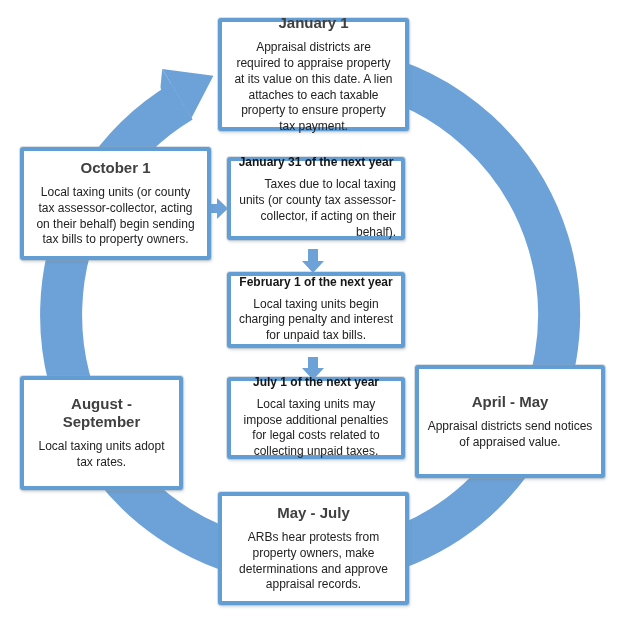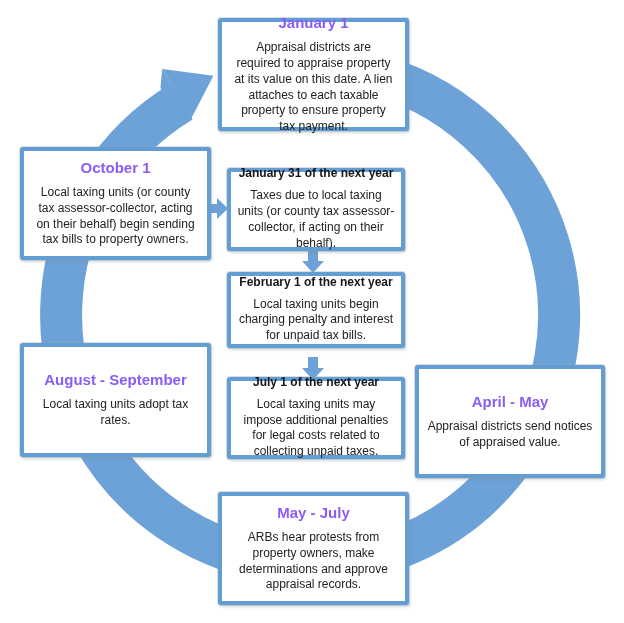--- a/index.html
+++ b/index.html
@@ -34,44 +34,44 @@
     align-items: center;
     text-align: center;
     color: #1a1a1a;
     box-shadow: 0 0 0 1px rgba(150,165,180,0.35), 1px 2px 3px rgba(110,125,140,0.30);
   }
   .box .title-lg {
     font-size: 15px;
     font-weight: bold;
     line-height: 1.15;
     margin: 0 0 9px 0;
-    color: #8b5cf6;
+    color: #404040;
   }
   .box .title-sm {
     font-size: 12px;
     font-weight: bold;
     line-height: 1.15;
     margin: 0 0 7px 0;
     color: #161616;
     white-space: nowrap;
   }
   .box .body {
     font-size: 12px;
     line-height: 1.32;
     color: #222222;
   }
 
   
   .b-jan1    { left: 218px; top: 18px;  width: 191px; height: 113px; padding: 2px 11px; }
   .b-oct1    { left: 20px;  top: 147px; width: 191px; height: 113px; padding: 2px 12px; }
-  .b-jan31   { left: 227px; top: 168px; width: 178px; height: 83px;  padding: 2px 5px; }
+  .b-jan31   { left: 227px; top: 157px; width: 178px; height: 83px;  padding: 2px 5px; text-align: right; }
   .b-j1a30   { left: 415px; top: 150px; width: 190px; height: 112px; padding: 2px 8px; }
   .b-feb1    { left: 227px; top: 272px; width: 178px; height: 76px;  padding: 2px 5px; }
   .b-jul1    { left: 227px; top: 377px; width: 178px; height: 82px;  padding: 2px 5px; }
-  .b-augsep  { left: 20px;  top: 343px; width: 191px; height: 114px; padding: 2px 12px; }
+  .b-augsep  { left: 20px;  top: 376px; width: 163px; height: 114px; padding: 2px 12px; }
   .b-aprmay  { left: 415px; top: 365px; width: 190px; height: 113px; padding: 2px 4px; }
   .b-mayjul  { left: 218px; top: 492px; width: 191px; height: 113px; padding: 2px 10px; }
 </style>
 </head>
 <body>
 
 <div class="stage">
 
   <svg class="ring-svg" width="624" height="623" viewBox="0 0 624 623">
 

